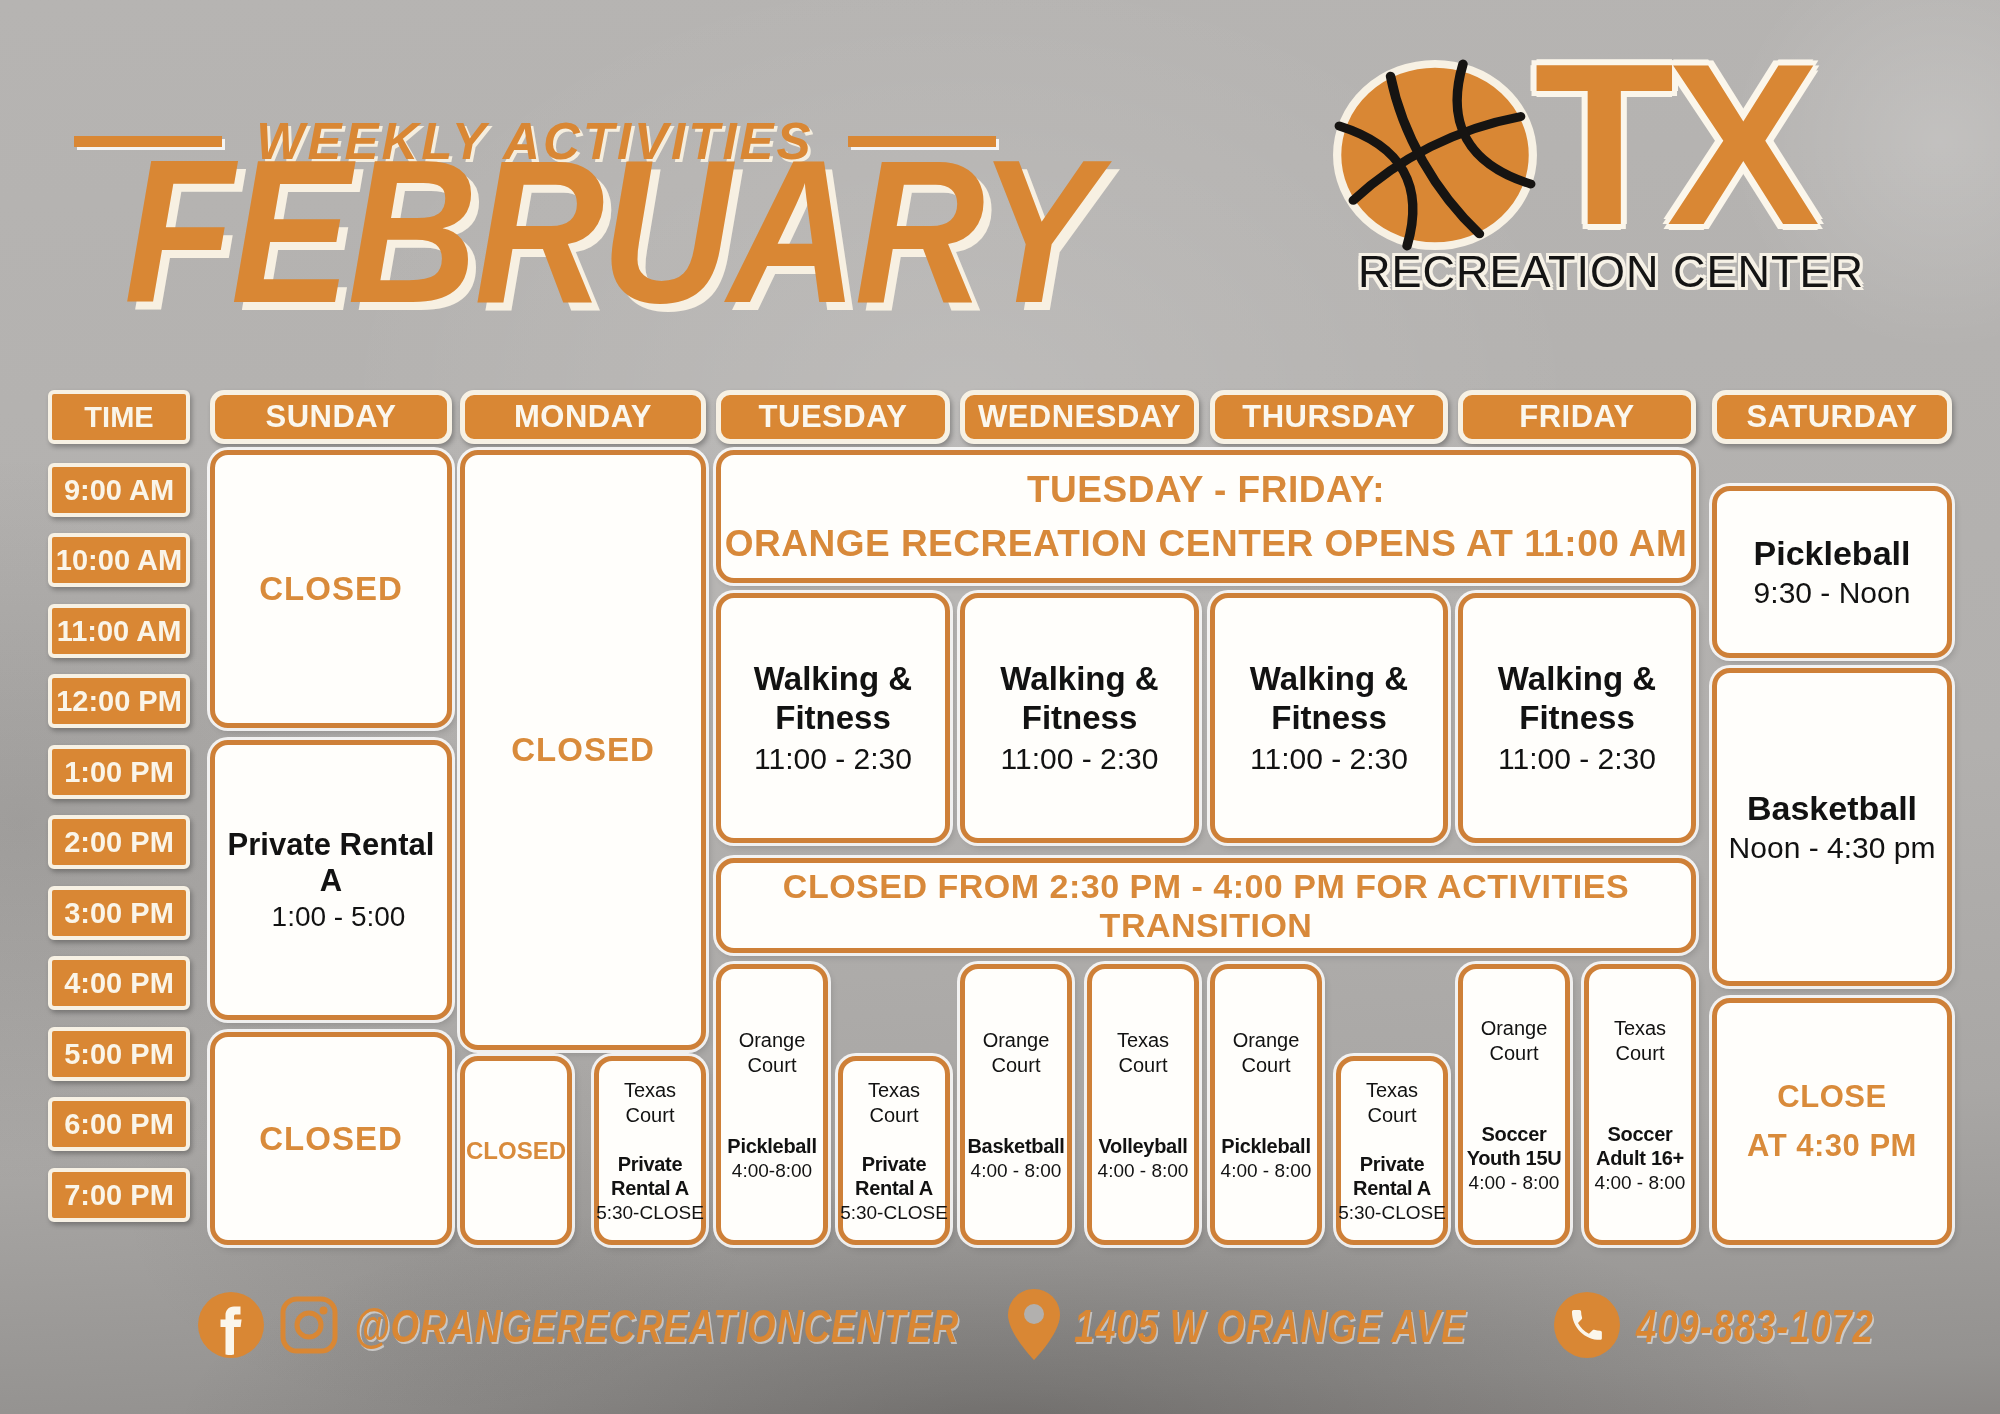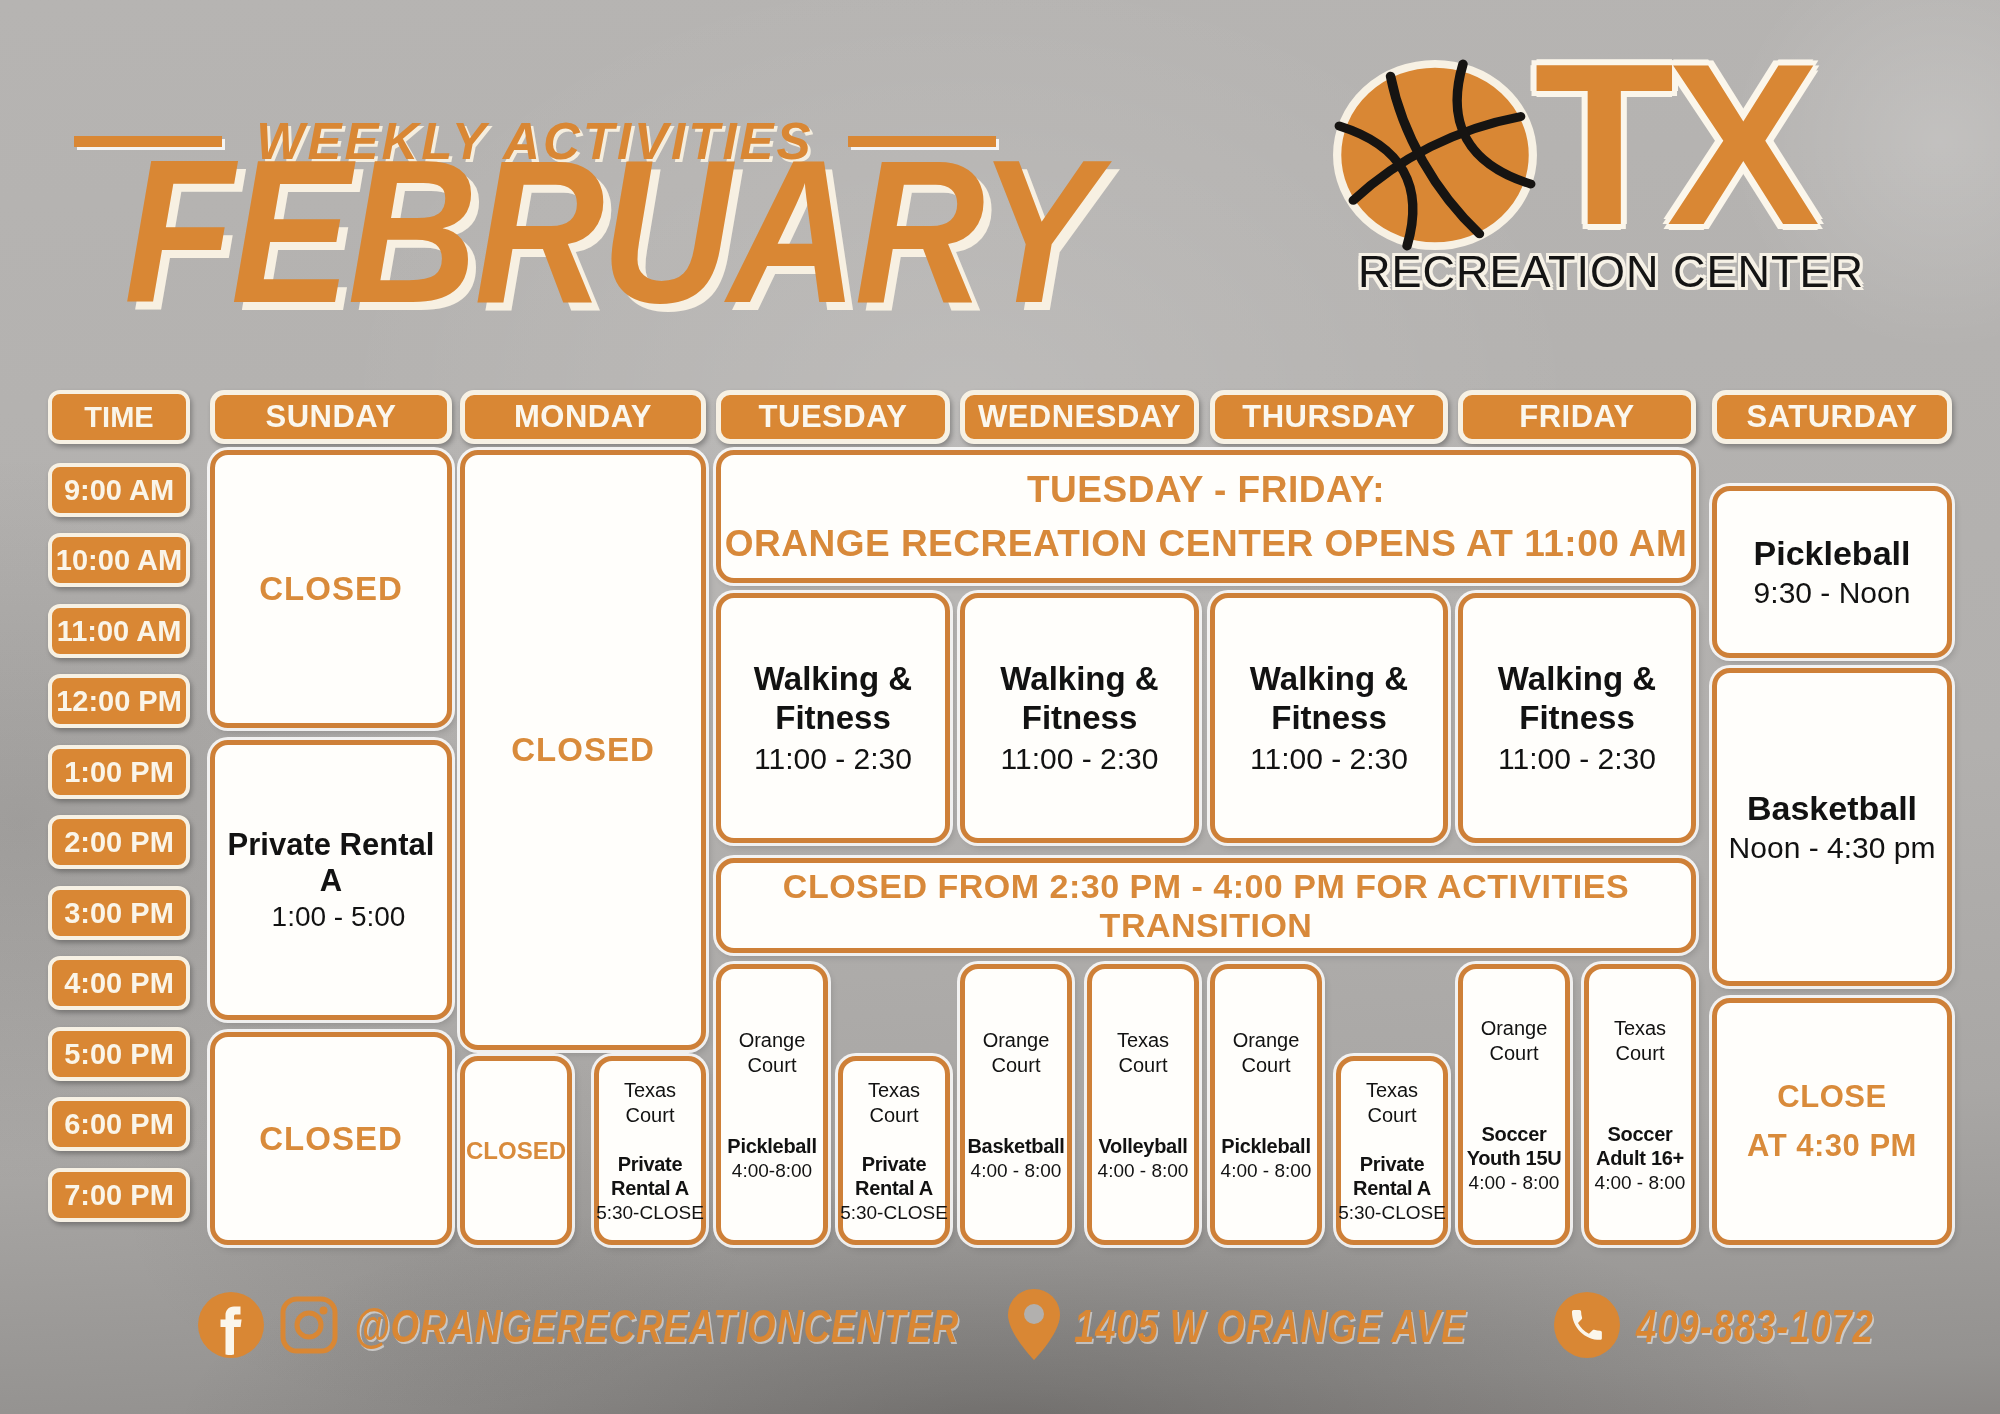--- a/index.html
+++ b/index.html
@@ -21,21 +21,21 @@
   .eyebrow .txt{font-size:51px;font-weight:bold;font-style:italic;color:#D98734;letter-spacing:3px;white-space:nowrap;text-shadow:3px 3px 0 #F5EEDF;}
   .month{position:absolute;left:68px;top:128px;width:934px;text-align:center;font-size:205px;line-height:1;font-weight:bold;font-style:italic;color:#D98734;letter-spacing:-4px;text-shadow:9px 8px 0 #F7F0E2;transform:scale(.88,1);transform-origin:center top;white-space:nowrap;}
   
   .logo-ball{position:absolute;left:1332px;top:58px;width:206px;height:194px;}
   .logo-tx{position:absolute;left:1534px;top:30px;font-size:230px;font-weight:bold;line-height:1;letter-spacing:-8px;color:#D98734;
     text-shadow:6px 0 0 #FBF6EB,-6px 0 0 #FBF6EB,0 6px 0 #FBF6EB,0 -6px 0 #FBF6EB,5px 5px 0 #FBF6EB,-5px 5px 0 #FBF6EB,5px -5px 0 #FBF6EB,-5px -5px 0 #FBF6EB;}
   .logo-name{position:absolute;left:1330px;top:246px;width:562px;text-align:center;font-size:45px;font-weight:normal;color:#141414;letter-spacing:1px;white-space:nowrap;
     text-shadow:3px 0 0 #F6F1E6,-3px 0 0 #F6F1E6,0 3px 0 #F6F1E6,0 -3px 0 #F6F1E6,3px 3px 0 #F6F1E6,-3px 3px 0 #F6F1E6,3px -3px 0 #F6F1E6,-3px -3px 0 #F6F1E6;}
   .logo-tagline{position:absolute;left:1330px;top:300px;width:562px;text-align:center;font-size:33px;font-weight:bold;font-style:italic;color:#D98734;letter-spacing:2px;white-space:nowrap;text-shadow:2px 2px 0 rgba(255,255,255,.8);}
   
-  .timebox{position:absolute;left:48px;width:142px;height:54px;box-sizing:border-box;background:#D98734;border:4px solid #F7F1E4;border-radius:12px;display:flex;align-items:center;justify-content:center;color:#FAF5E9;font-weight:bold;font-size:29px;white-space:nowrap;box-shadow:2px 3px 5px rgba(0,0,0,.28);}
+  .timebox{position:absolute;left:48px;width:142px;height:54px;box-sizing:border-box;background:#D98734;border:4px solid #F7F1E4;border-radius:6px;display:flex;align-items:center;justify-content:center;color:#FAF5E9;font-weight:bold;font-size:29px;white-space:nowrap;box-shadow:2px 3px 5px rgba(0,0,0,.28);}
   .dayhead{position:absolute;top:390px;height:54px;box-sizing:border-box;background:#D98734;border:5px solid #F7F1E4;border-radius:14px;display:flex;align-items:center;justify-content:center;color:#FBF7EE;font-weight:bold;font-size:31px;letter-spacing:.5px;white-space:nowrap;box-shadow:2px 3px 5px rgba(0,0,0,.28);}
   .cell{position:absolute;box-sizing:border-box;background:#FFFEFB;border:5px solid #CE8038;border-radius:18px;display:flex;flex-direction:column;align-items:center;justify-content:center;text-align:center;color:#121212;box-shadow:0 0 0 3px rgba(255,255,255,.85), 3px 4px 7px rgba(0,0,0,.16);}
   .closed-lg{color:#D98B3B;font-weight:bold;font-size:33px;letter-spacing:1px;}
   .closed-sm{color:#D98B3B;font-weight:bold;font-size:24px;}
   .act-lg{font-weight:bold;font-size:31px;}
   .tm-lg{font-size:28px;margin-top:2px;margin-left:15px;}
   .wf .act{font-weight:bold;font-size:33px;line-height:1.18;}
   .wf .tm{font-size:30px;margin-top:5px;}
   .banner-open div{color:#D8893A;font-weight:bold;font-size:37px;line-height:1.45;letter-spacing:.5px;}
   .banner-trans div{color:#D8893A;font-weight:bold;font-size:34px;letter-spacing:.5px;}

